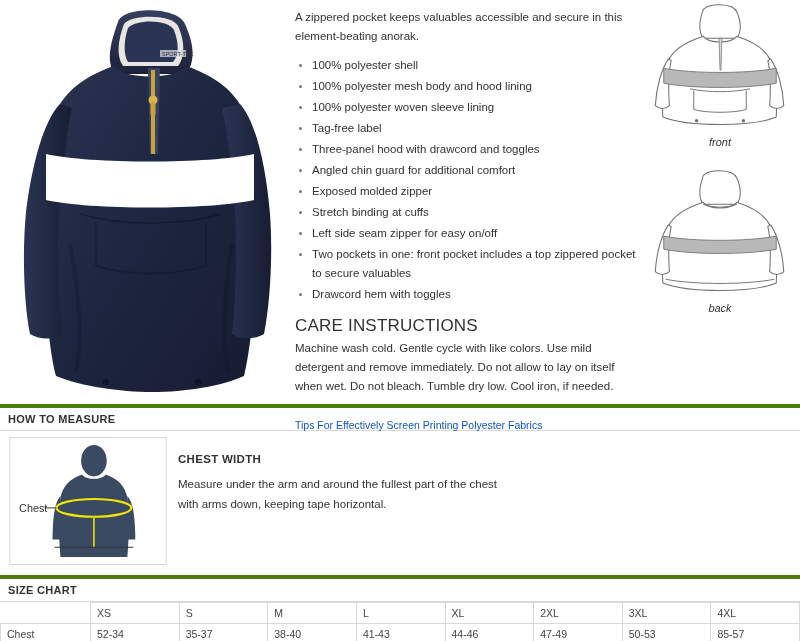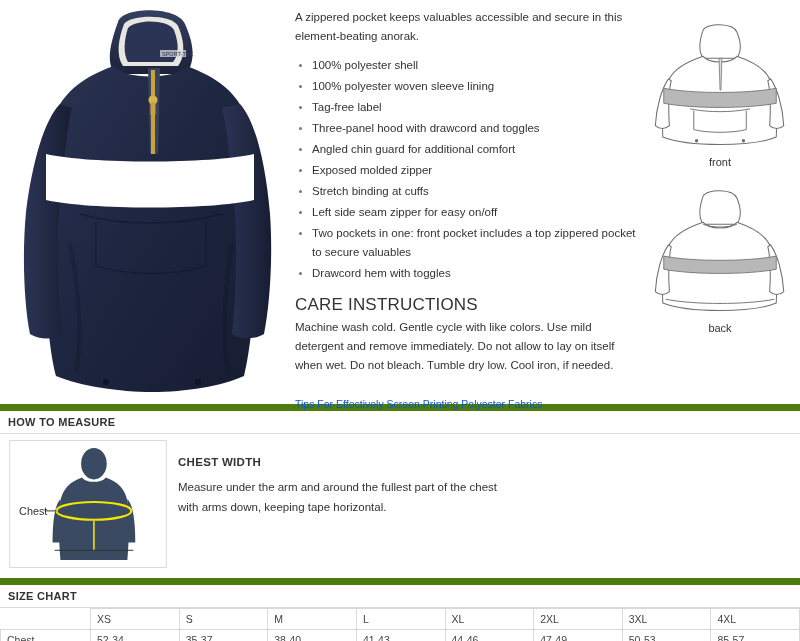--- a/index.html
+++ b/index.html
@@ -27,27 +27,27 @@
     line-height: 19px; font-size: 11.5px;
   }
   ul.features li::before {
     content: ""; position: absolute; left: 4px; top: 8px;
     width: 3px; height: 3px; background: #777; border-radius: 50%;
   }
   .care-title { font-size: 17px; color: #333; margin: 8px 0 4px 0; letter-spacing: .2px; }
   .care-text { margin: 0; font-size: 11.5px; line-height: 19px; }
   .tips-link { display: block; margin-top: 20px; color: #1155cc; font-size: 10.5px; text-decoration: none; }
 
-  .sketch-col { width: 160px; position: relative; padding-top: 20px; }
+  .sketch-col { width: 160px; position: relative; padding-top: 0; font-style: italic; }
   .sketch-box { width: 160px; text-align: center; }
   .sketch-caption { font-size: 11px; color: #333; margin-top: 4px; }
 
   
   .section-head {
-    border-top: 7px solid #4d7c0f;
+    border-top: 4px solid #4d7c0f;
     border-bottom: 1px solid #d9d9d9;
     padding: 5px 8px;
     font-size: 11px;
     font-weight: bold;
     color: #333;
     letter-spacing: .3px;
   }
   .measure-row { display: flex; padding: 6px 0 0 0; }
   .measure-img { width: 170px; padding-left: 8px; }
   .measure-txt { padding-left: 8px; padding-top: 16px; }
@@ -125,20 +125,21 @@
           <path d="M222 240 C214 290 212 340 218 368" fill="none" stroke="#0d1223" stroke-width="4" opacity=".25"></path>
         </svg>
       </div>
     </div>
 
     <div class="desc-col">
       <p class="lead">A zippered pocket keeps valuables accessible and secure in this element-beating anorak.</p>
 
       <ul class="features">
         <li>100% polyester shell</li>
+        <li>100% polyester mesh body and hood lining</li>
         <li>100% polyester woven sleeve lining</li>
         <li>Tag-free label</li>
         <li>Three-panel hood with drawcord and toggles</li>
         <li>Angled chin guard for additional comfort</li>
         <li>Exposed molded zipper</li>
         <li>Stretch binding at cuffs</li>
         <li>Left side seam zipper for easy on/off</li>
         <li>Two pockets in one: front pocket includes a top zippered pocket to secure valuables</li>
         <li>Drawcord hem with toggles</li>
       </ul>

